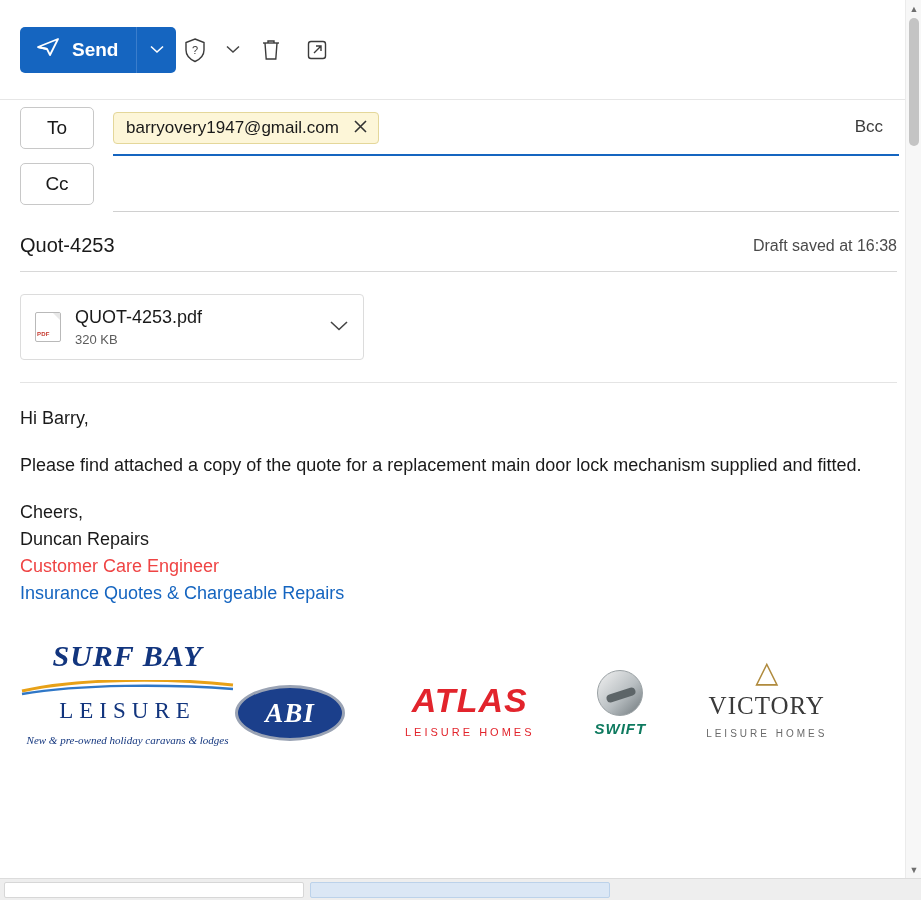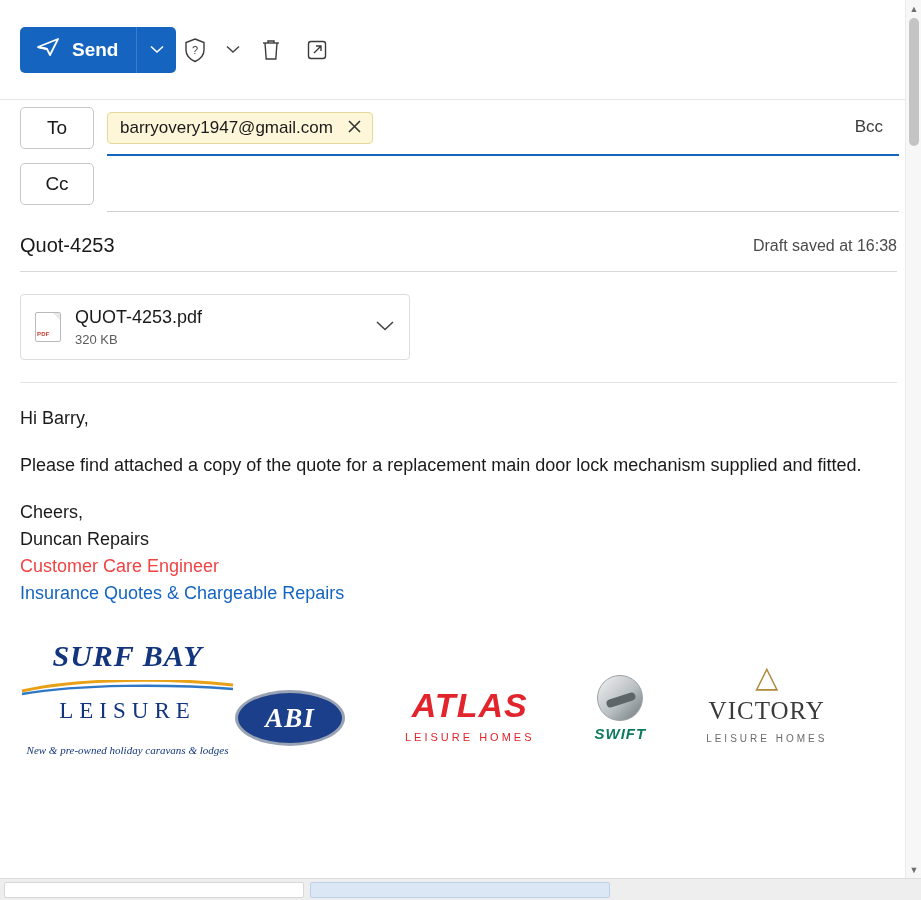--- a/index.html
+++ b/index.html
@@ -97,21 +97,21 @@
     border-radius: 5px;
     background: #fff;
     font-size: 19px;
     color: #1a1a1a;
     display: flex; align-items: center; justify-content: center;
     cursor: pointer;
     flex: 0 0 auto;
   }
   .recip-field {
     flex: 1 1 auto;
-    margin-left: 13px;
+    margin-left: 19px;
     height: 100%;
     display: flex;
     align-items: center;
     border-bottom: 1px solid #d0d0d0;
     position: relative;
   }
   .recip-field.active { border-bottom: 2px solid #1565c0; }
   .pill {
     display: inline-flex;
     align-items: center;
@@ -147,21 +147,21 @@
     margin: 22px 24px 0 20px;
     padding-bottom: 14px;
     border-bottom: 1px solid #d8d8d8;
   }
   .subject-text { font-size: 20px; color: #1a1a1a; }
   .draft-saved { font-size: 16px; color: #4a4a4a; }
 
   
   .attach-wrap { padding: 22px 20px 0 20px; }
   .attachment {
-    width: 390px;
+    width: 344px;
     height: 66px;
     border: 1px solid #dcdcdc;
     border-radius: 4px;
     display: flex;
     align-items: center;
     padding: 0 8px 0 14px;
     background: #fff;
     cursor: pointer;
   }
   .pdf-icon {
@@ -238,21 +238,21 @@
     font-size: 23px;
     letter-spacing: 6px;
     color: #12357e;
     margin-top: -2px;
   }
   .surfbay-tag {
     font-family: "Liberation Serif", serif;
     font-style: italic;
     font-size: 11px;
     color: #12357e;
-    margin-top: 13px;
+    margin-top: 3px;
   }
   .brand-row {
     display: flex;
     align-items: flex-end;
     justify-content: center;
     gap: 60px;
     margin-top: 18px;
   }
   .abi {
     width: 110px; height: 56px;

